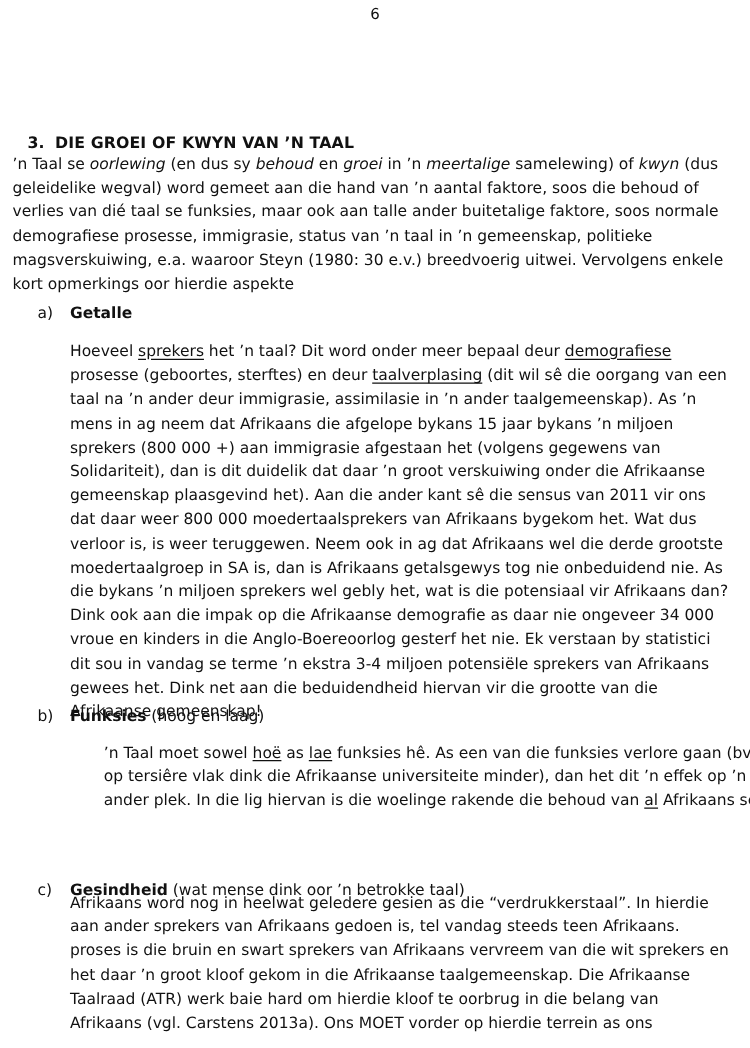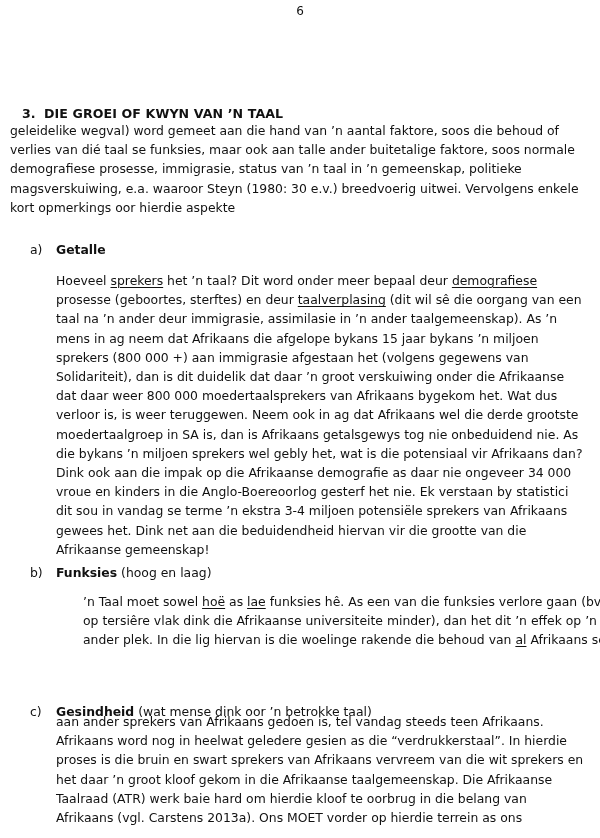--- a/index.html
+++ b/index.html
@@ -35,37 +35,39 @@
 </head>
 <body>
 
 <div class="page-number">6</div>
 
 <h1 class="section-title" style="margin:12px;">
   <span class="num">3.</span><span>DIE GROEI OF KWYN VAN ’N TAAL</span>
 </h1>
 
 <p class="intro">
+    <span class="line"><span>’n Taal se </span><em>oorlewing</em><span> (en dus sy </span><em>behoud</em><span> en </span><em>groei</em><span> in ’n </span><em>meertalige</em><span> samelewing) of </span><em>kwyn</em><span> (dus</span></span>
     <span class="line"><span>geleidelike wegval) word gemeet aan die hand van ’n aantal faktore, soos die behoud of</span></span>
     <span class="line"><span>verlies van dié taal se funksies, maar ook aan talle ander buitetalige faktore, soos normale</span></span>
     <span class="line"><span>demografiese prosesse, immigrasie, status van ’n taal in ’n gemeenskap, politieke</span></span>
     <span class="line"><span>magsverskuiwing, e.a. waaroor Steyn (1980: 30 e.v.) breedvoerig uitwei. Vervolgens enkele</span></span>
     <span class="line"><span>kort opmerkings oor hierdie aspekte</span></span>
   </p>
 
 <div class="subsection-head" style="top:240px;">
   <span class="letter">a)</span><span class="title">Getalle</span><span></span>
 </div>
 <p class="para" style="top:271px;">
     <span class="line"><span>Hoeveel </span><u>sprekers</u><span> het ’n taal? Dit word onder meer bepaal deur </span><u>demografiese</u></span>
     <span class="line"><span>prosesse (geboortes, sterftes) en deur </span><u>taalverplasing</u><span> (dit wil sê die oorgang van een</span></span>
     <span class="line"><span>taal na ’n ander deur immigrasie, assimilasie in ’n ander taalgemeenskap). As ’n</span></span>
     <span class="line"><span>mens in ag neem dat Afrikaans die afgelope bykans 15 jaar bykans ’n miljoen</span></span>
     <span class="line"><span>sprekers (800 000 +) aan immigrasie afgestaan het (volgens gegewens van</span></span>
     <span class="line"><span>Solidariteit), dan is dit duidelik dat daar ’n groot verskuiwing onder die Afrikaanse</span></span>
+    <span class="line"><span>gemeenskap plaasgevind het). Aan die ander kant sê die sensus van 2011 vir ons</span></span>
     <span class="line"><span>dat daar weer 800 000 moedertaalsprekers van Afrikaans bygekom het. Wat dus</span></span>
     <span class="line"><span>verloor is, is weer teruggewen. Neem ook in ag dat Afrikaans wel die derde grootste</span></span>
     <span class="line"><span>moedertaalgroep in SA is, dan is Afrikaans getalsgewys tog nie onbeduidend nie. As</span></span>
     <span class="line"><span>die bykans ’n miljoen sprekers wel gebly het, wat is die potensiaal vir Afrikaans dan?</span></span>
     <span class="line"><span>Dink ook aan die impak op die Afrikaanse demografie as daar nie ongeveer 34 000</span></span>
     <span class="line"><span>vroue en kinders in die Anglo-Boereoorlog gesterf het nie. Ek verstaan by statistici</span></span>
     <span class="line"><span>dit sou in vandag se terme ’n ekstra 3-4 miljoen potensiële sprekers van Afrikaans</span></span>
     <span class="line"><span>gewees het. Dink net aan die beduidendheid hiervan vir die grootte van die</span></span>
     <span class="line"><span>Afrikaanse gemeenskap!</span></span>
   </p>
@@ -76,19 +78,19 @@
 <p class="para" style="top:592px;margin-left:27px;">
     <span class="line"><span>’n Taal moet sowel </span><u>hoë</u><span> as </span><u>lae</u><span> funksies hê. As een van die funksies verlore gaan (bv.</span></span>
     <span class="line"><span>op tersiêre vlak dink die Afrikaanse universiteite minder), dan het dit ’n effek op ’n</span></span>
     <span class="line"><span>ander plek. In die lig hiervan is die woelinge rakende die behoud van </span><u>al</u><span> Afrikaans se</span></span>
   </p>
 
 <div class="subsection-head" style="top:682px;margin-top:20px;">
   <span class="letter">c)</span><span class="title">Gesindheid</span><span> (wat mense dink oor ’n betrokke taal)</span>
 </div>
 <p class="para" style="top:712px;">
+    <span class="line"><span>Afrikaans word nog in heelwat geledere gesien as die “verdrukkerstaal”. In hierdie</span></span>
     <span class="line"><span>aan ander sprekers van Afrikaans gedoen is, tel vandag steeds teen Afrikaans.</span></span>
-    <span class="line"><span>Afrikaans word nog in heelwat geledere gesien as die “verdrukkerstaal”. In hierdie</span></span>
     <span class="line"><span>proses is die bruin en swart sprekers van Afrikaans vervreem van die wit sprekers en</span></span>
     <span class="line"><span>het daar ’n groot kloof gekom in die Afrikaanse taalgemeenskap. Die Afrikaanse</span></span>
     <span class="line"><span>Taalraad (ATR) werk baie hard om hierdie kloof te oorbrug in die belang van</span></span>
     <span class="line"><span>Afrikaans (vgl. Carstens 2013a). Ons MOET vorder op hierdie terrein as ons</span></span>
   </p>
 
 </body></html>

